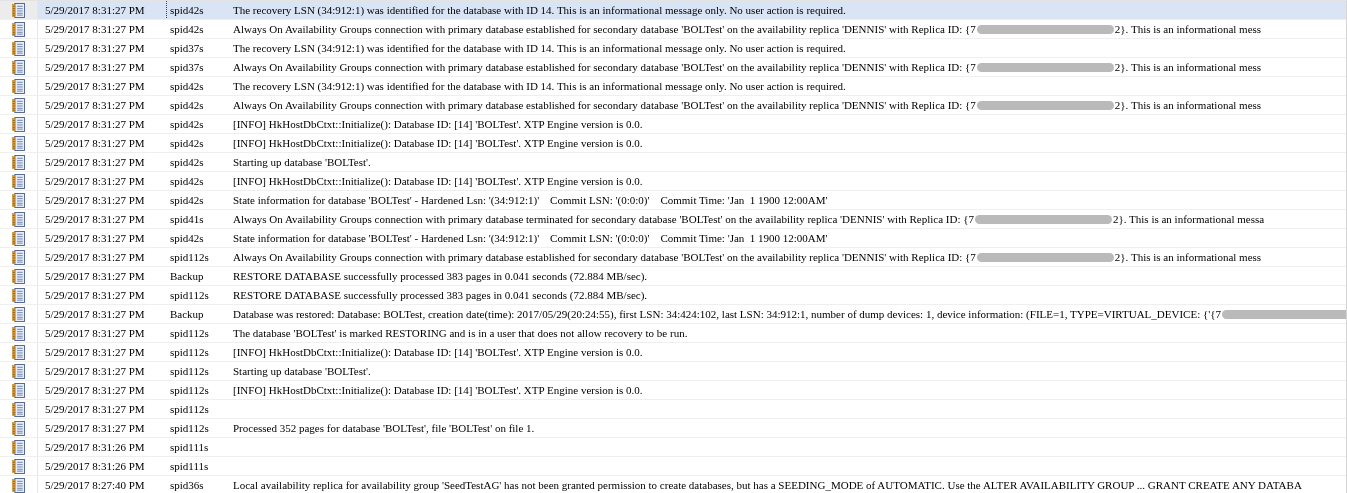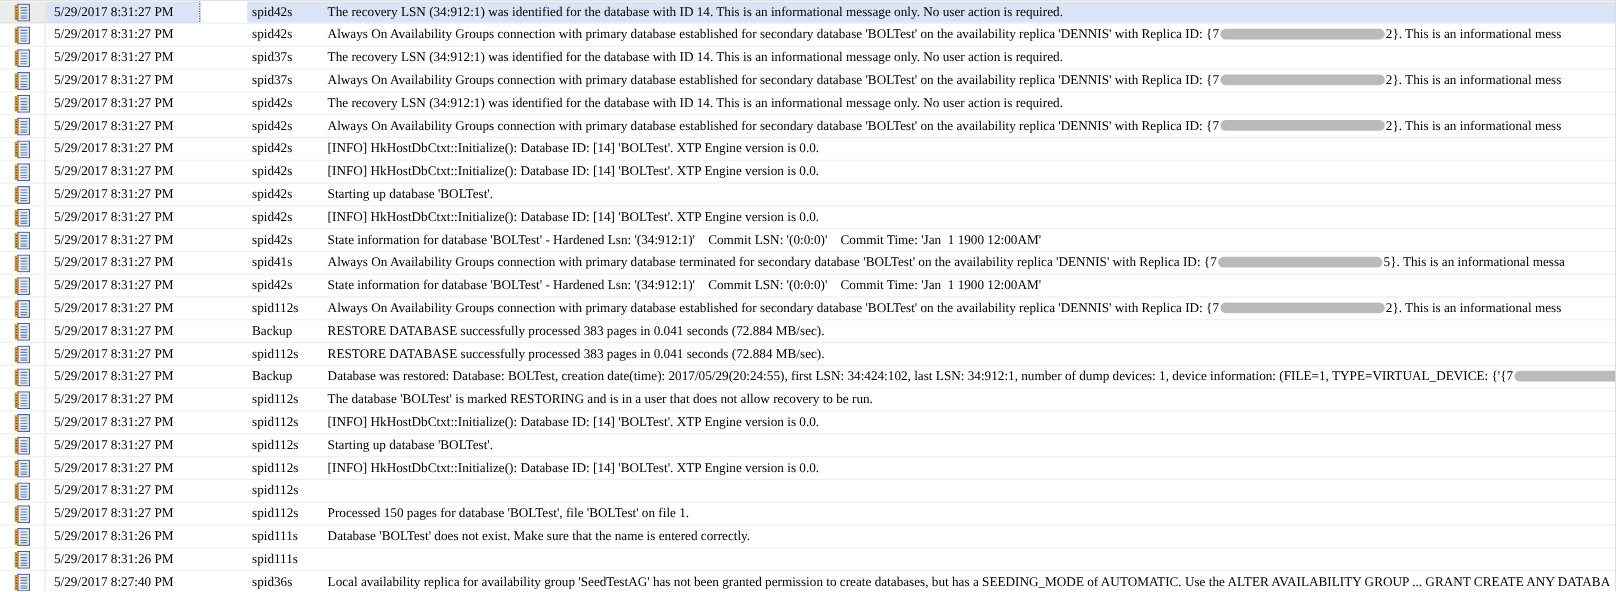--- a/index.html
+++ b/index.html
@@ -28,21 +28,21 @@
   }
   .cell { height: 100%; overflow: hidden; flex-shrink: 0; }
   .icon-cell {
     width: 38px;
     border-right: 1px solid #e7e7e7;
     display: flex;
     align-items: center;
     justify-content: center;
   }
   .date-cell   { width: 128px; padding-left: 7px; }
-  .source-cell { width: 63px;  padding-left: 4px; margin-left: 40px; }
+  .source-cell { width: 63px;  padding-left: 4px; }
   .message-cell{ flex: 1 1 auto; padding-left: 4px; }
   .row.selected .date-cell,
   .row.selected .source-cell,
   .row.selected .message-cell { background: #d9e4f5; }
   .row.selected .icon-cell    { background: #ececec; }
   .row.selected::after {
     content: "";
     position: absolute;
     left: 0; top: 0;
     width: 166px; height: 18px;
@@ -222,21 +222,21 @@
     <div class="cell icon-cell">
       <svg class="note-icon" viewBox="0 0 14 16" aria-hidden="true">
         <rect x="3" y="0.5" width="10.5" height="15" fill="#e7edf8" stroke="#4a6090" stroke-width="1"></rect>
         <path d="M5.5 3.5h6 M5.5 6h6 M5.5 8.5h6 M5.5 11h6 M5.5 13h6" stroke="#6b7fa8" stroke-width="1" fill="none"></path>
         <rect x="0.5" y="1.5" width="2.8" height="13" fill="#e8a33d" stroke="#b97f23" stroke-width="0.6"></rect>
         <path d="M1 3.5h2 M1 6h2 M1 8.5h2 M1 11h2 M1 13h2" stroke="#6e4f12" stroke-width="0.9" fill="none"></path>
       </svg>
     </div>
     <div class="cell date-cell">5/29/2017 8:31:27 PM</div>
     <div class="cell source-cell">spid41s</div>
-    <div class="cell message-cell"><span>Always On Availability Groups connection with primary database terminated for secondary database 'BOLTest' on the availability replica 'DENNIS' with Replica ID: {7</span><span class="redacted" style="width: 137px; background: rgb(186, 186, 186);"></span><span>5}. This is an informational messa</span></div>
+    <div class="cell message-cell"><span>Always On Availability Groups connection with primary database terminated for secondary database 'BOLTest' on the availability replica 'DENNIS' with Replica ID: {7</span><span class="redacted" style="width: 137px; background: rgb(186, 186, 186);"></span><span>2}. This is an informational messa</span></div>
   </div>
 
   <div class="row">
     <div class="cell icon-cell">
       <svg class="note-icon" viewBox="0 0 14 16" aria-hidden="true">
         <rect x="3" y="0.5" width="10.5" height="15" fill="#e7edf8" stroke="#4a6090" stroke-width="1"></rect>
         <path d="M5.5 3.5h6 M5.5 6h6 M5.5 8.5h6 M5.5 11h6 M5.5 13h6" stroke="#6b7fa8" stroke-width="1" fill="none"></path>
         <rect x="0.5" y="1.5" width="2.8" height="13" fill="#e8a33d" stroke="#b97f23" stroke-width="0.6"></rect>
         <path d="M1 3.5h2 M1 6h2 M1 8.5h2 M1 11h2 M1 13h2" stroke="#6e4f12" stroke-width="0.9" fill="none"></path>
       </svg>
@@ -375,35 +375,34 @@
     <div class="cell icon-cell">
       <svg class="note-icon" viewBox="0 0 14 16" aria-hidden="true">
         <rect x="3" y="0.5" width="10.5" height="15" fill="#e7edf8" stroke="#4a6090" stroke-width="1"></rect>
         <path d="M5.5 3.5h6 M5.5 6h6 M5.5 8.5h6 M5.5 11h6 M5.5 13h6" stroke="#6b7fa8" stroke-width="1" fill="none"></path>
         <rect x="0.5" y="1.5" width="2.8" height="13" fill="#e8a33d" stroke="#b97f23" stroke-width="0.6"></rect>
         <path d="M1 3.5h2 M1 6h2 M1 8.5h2 M1 11h2 M1 13h2" stroke="#6e4f12" stroke-width="0.9" fill="none"></path>
       </svg>
     </div>
     <div class="cell date-cell">5/29/2017 8:31:27 PM</div>
     <div class="cell source-cell">spid112s</div>
-    <div class="cell message-cell"><span>Processed 150 pages for database 'BOLTest', file 'BOLTest' on file 1.</span></div>
+    <div class="cell message-cell"><span>Processed 352 pages for database 'BOLTest', file 'BOLTest' on file 1.</span></div>
   </div>
 
   <div class="row">
     <div class="cell icon-cell">
       <svg class="note-icon" viewBox="0 0 14 16" aria-hidden="true">
         <rect x="3" y="0.5" width="10.5" height="15" fill="#e7edf8" stroke="#4a6090" stroke-width="1"></rect>
         <path d="M5.5 3.5h6 M5.5 6h6 M5.5 8.5h6 M5.5 11h6 M5.5 13h6" stroke="#6b7fa8" stroke-width="1" fill="none"></path>
         <rect x="0.5" y="1.5" width="2.8" height="13" fill="#e8a33d" stroke="#b97f23" stroke-width="0.6"></rect>
         <path d="M1 3.5h2 M1 6h2 M1 8.5h2 M1 11h2 M1 13h2" stroke="#6e4f12" stroke-width="0.9" fill="none"></path>
       </svg>
     </div>
     <div class="cell date-cell">5/29/2017 8:31:26 PM</div>
     <div class="cell source-cell">spid111s</div>
-    <div class="cell message-cell"><span>Database 'BOLTest' does not exist. Make sure that the name is entered correctly.</span></div>
   </div>
 
   <div class="row">
     <div class="cell icon-cell">
       <svg class="note-icon" viewBox="0 0 14 16" aria-hidden="true">
         <rect x="3" y="0.5" width="10.5" height="15" fill="#e7edf8" stroke="#4a6090" stroke-width="1"></rect>
         <path d="M5.5 3.5h6 M5.5 6h6 M5.5 8.5h6 M5.5 11h6 M5.5 13h6" stroke="#6b7fa8" stroke-width="1" fill="none"></path>
         <rect x="0.5" y="1.5" width="2.8" height="13" fill="#e8a33d" stroke="#b97f23" stroke-width="0.6"></rect>
         <path d="M1 3.5h2 M1 6h2 M1 8.5h2 M1 11h2 M1 13h2" stroke="#6e4f12" stroke-width="0.9" fill="none"></path>
       </svg>

